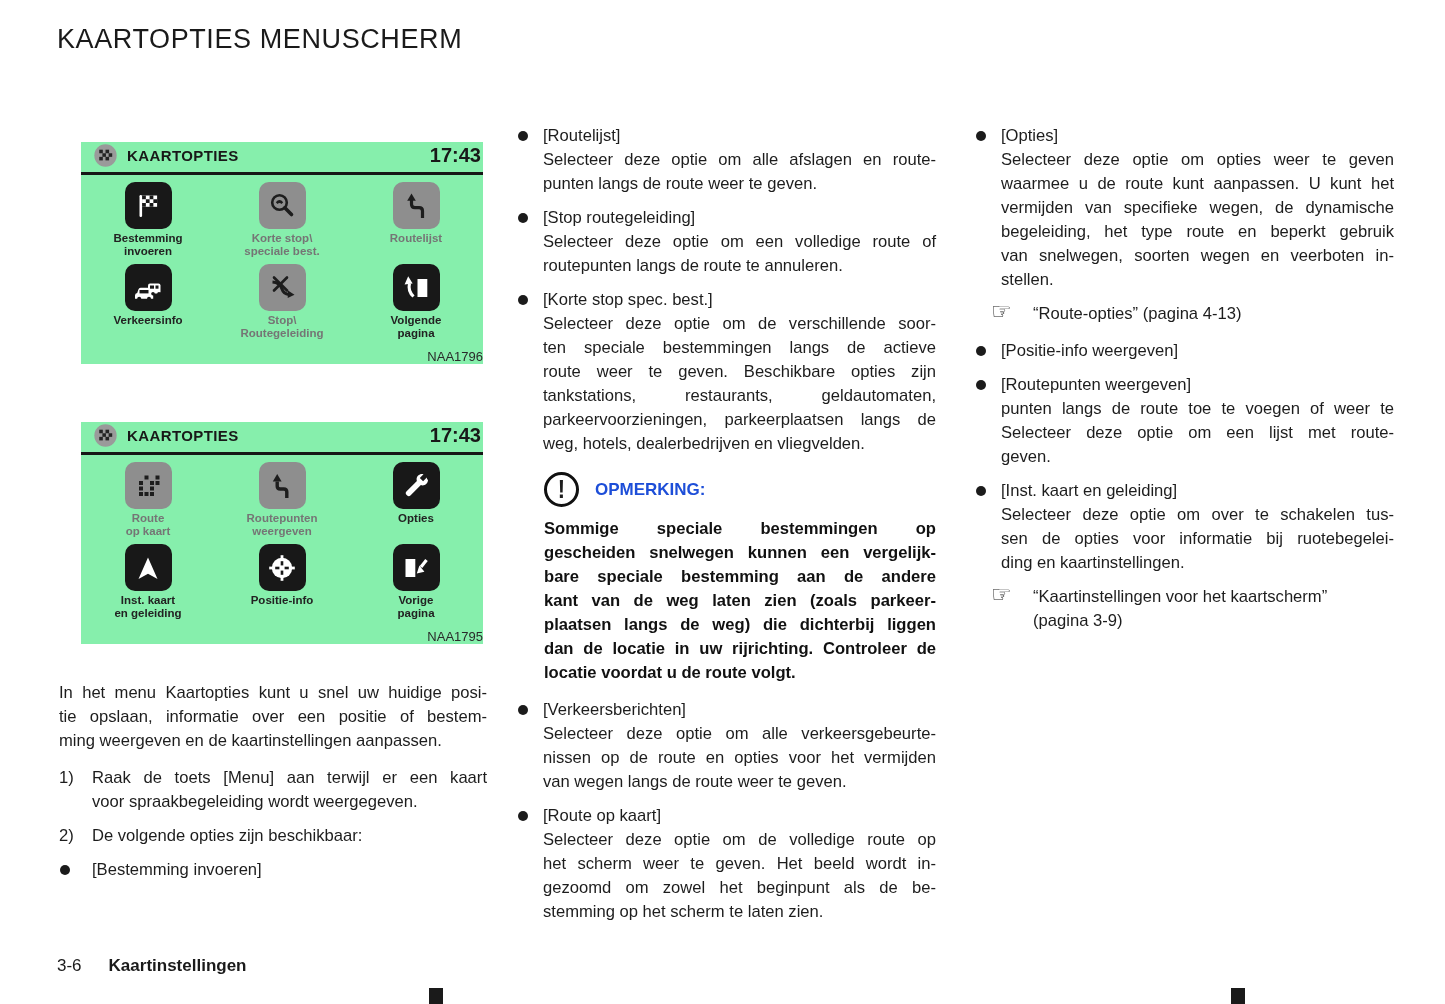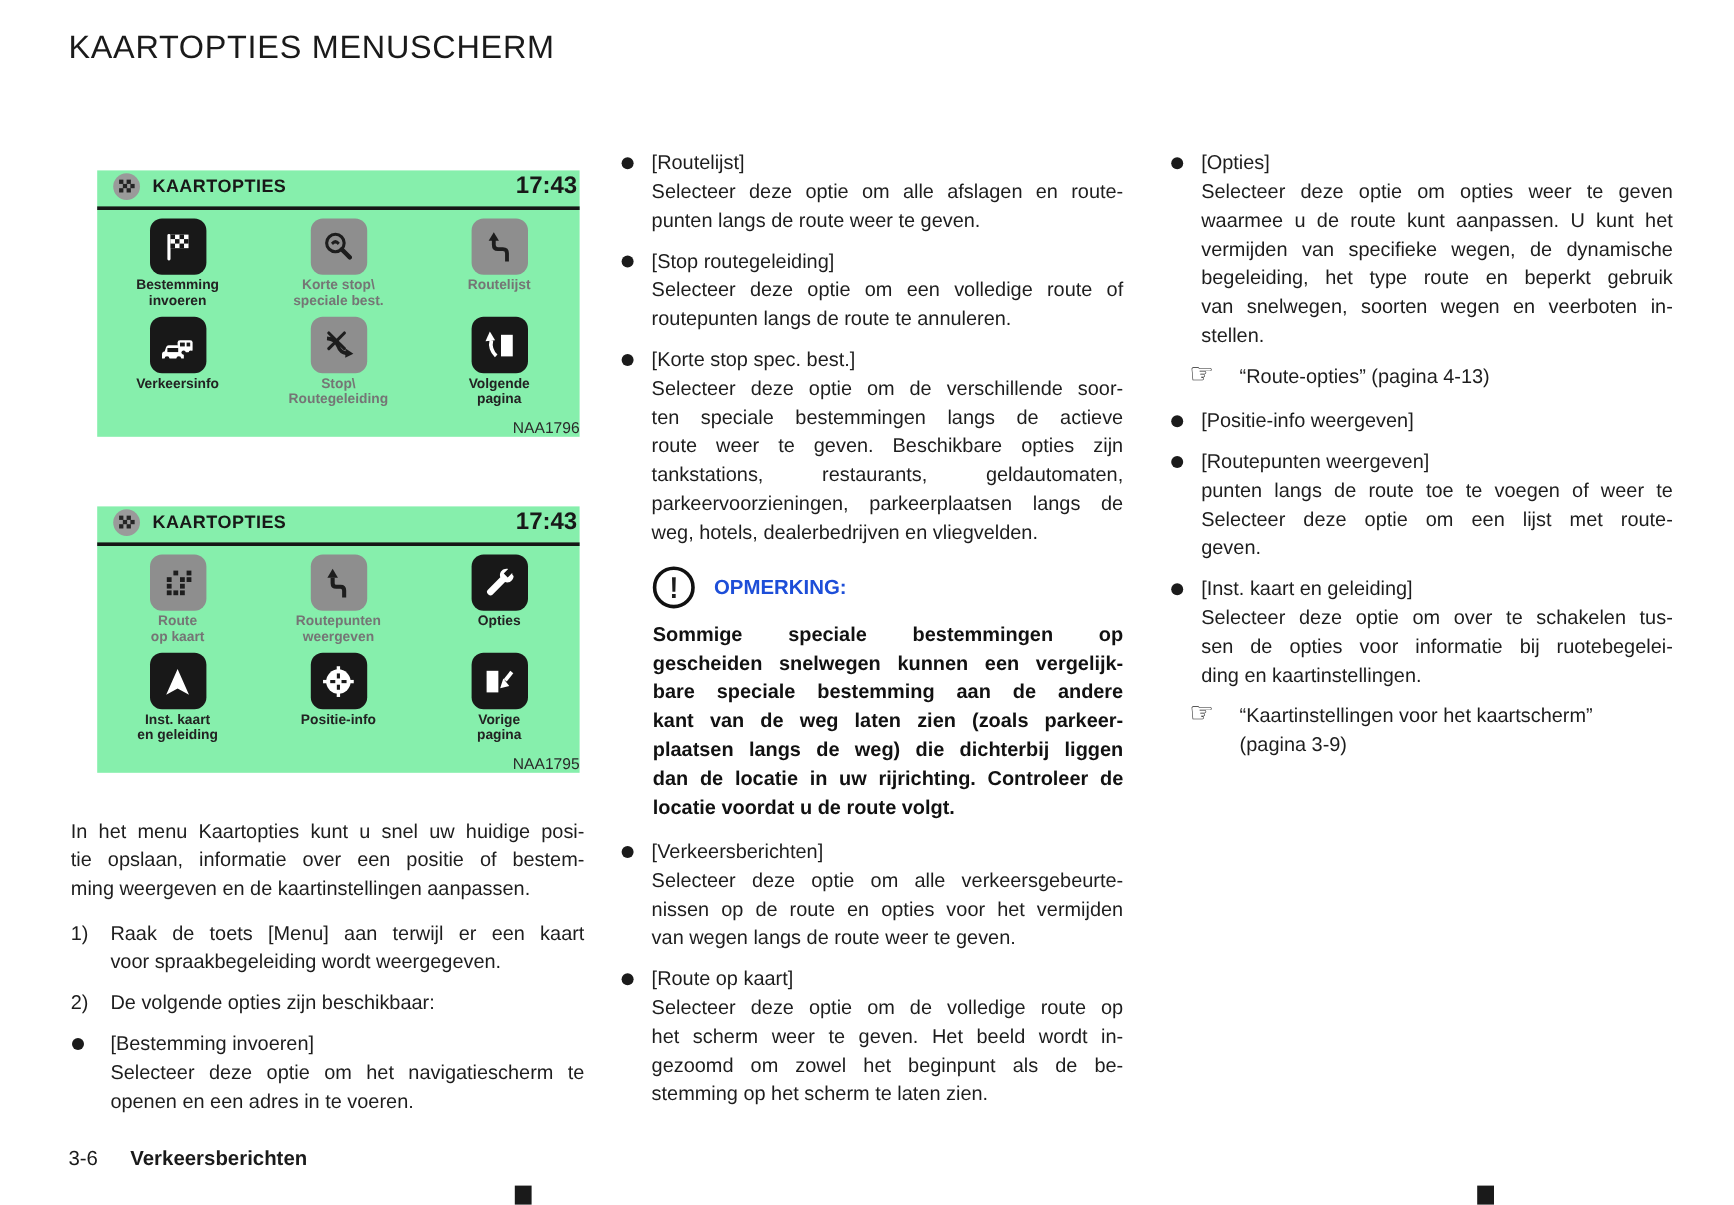--- a/index.html
+++ b/index.html
@@ -287,24 +287,20 @@
     </div>
     <div class="item pl-left">
       <span class="num">2)</span>
       <div>
           <div>De volgende opties zijn beschikbaar:</div>
         </div>
     </div>
     <div class="item pl-left">
       <span class="dot"></span>
       <div>[Bestemming invoeren]</div>
-      <div>
-          <div class="jl">Selecteer deze optie om het navigatiescherm te</div>
-          <div>openen en een adres in te voeren.</div>
-        </div>
     </div>
   </div>
 
   <div id="col-mid" class="column body-text">
     <div class="item pl-mid">
       <span class="dot"></span>
       <div>[Routelijst]</div>
       <div>
           <div class="jl">Selecteer deze optie om alle afslagen en route-</div>
           <div>punten langs de route weer te geven.</div>
@@ -412,18 +408,18 @@
     <div class="reference">
       <span class="hand">☞</span>
       <div>
           <div>“Kaartinstellingen voor het kaartscherm”</div>
           <div>(pagina 3-9)</div>
         </div>
     </div>
   </div>
 
   <div class="footer">
-    <span class="page-num">3-6</span><span class="footer-section">Verkeersberichten</span>
+    <span class="page-num">3-6</span><span class="footer-section">Kaartinstellingen</span>
   </div>
   <div class="print-mark" id="pm1"></div>
   <div class="print-mark" id="pm2"></div>
 
 </div>
 
 </body></html>

